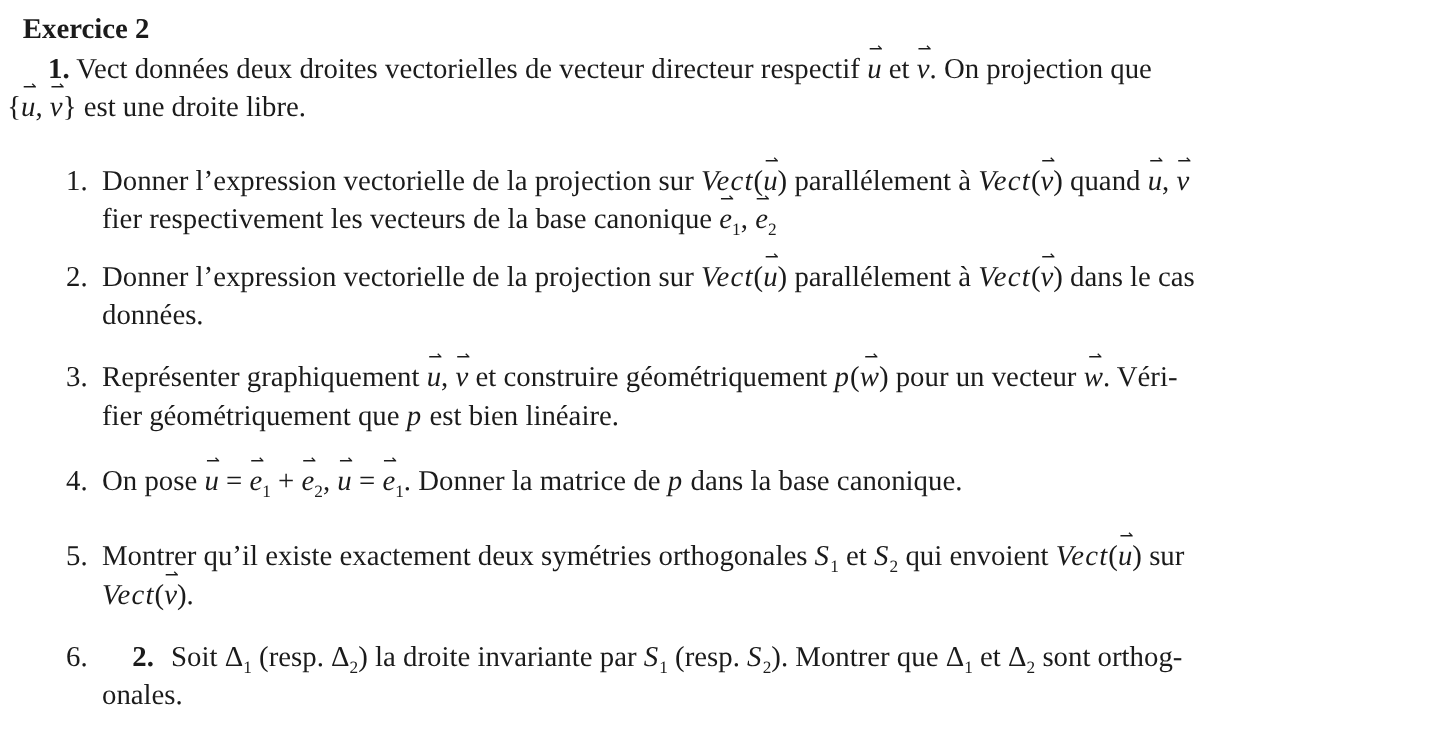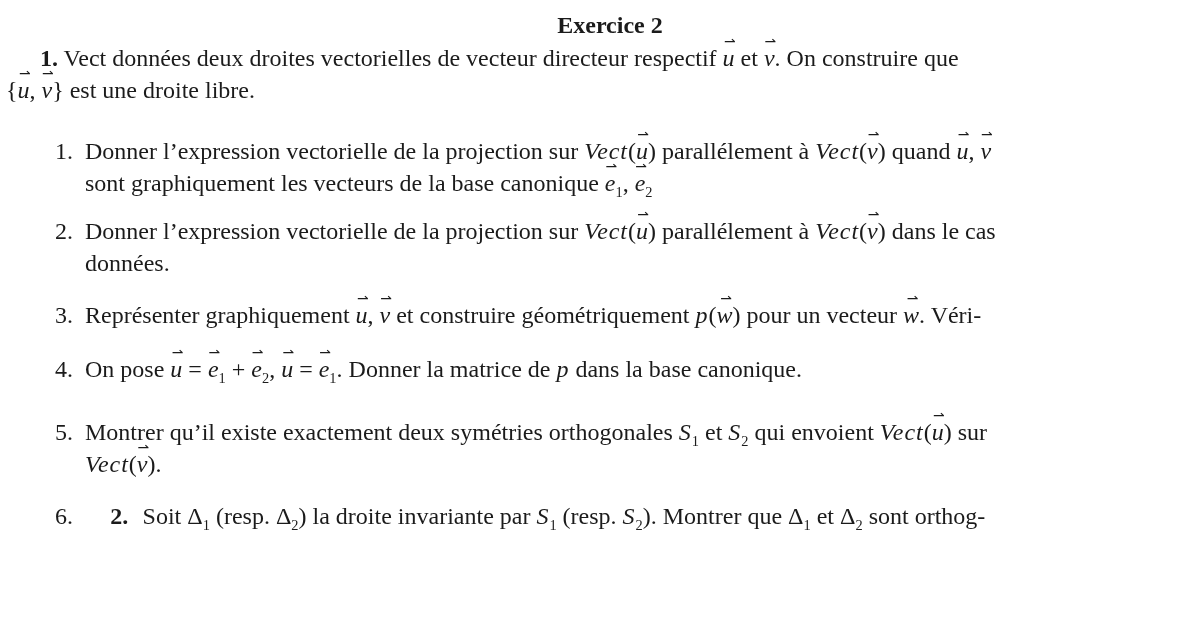--- a/index.html
+++ b/index.html
@@ -7,21 +7,21 @@
     width: 1201px;
     height: 619px;
     background: #ffffff;
     color: #1b1b1b;
     font-family: "Liberation Serif", serif;
     font-size: 24px;
     overflow: hidden;
   }
   .doc { position: relative; padding-top: 9px; }
   .line { line-height: 32px; white-space: nowrap; }
-  .heading { font-weight: bold; margin-left: 19px; line-height: 32px; text-align: center; }
+  .heading { font-weight: bold; margin-left: 19px; line-height: 32px; }
   .intro1 { margin-left: 40px; margin-top: 1px; }
   .intro2 { margin-left: 6px; }
   .item { display: flex; margin-left: 55px; }
   .item .num { width: 30px; flex: none; line-height: 32px; }
   .item .body { flex: 1; min-width: 0; }
   .m-i1 { margin-top: 29px; }
   .m-i2 { margin-top: 16px; }
   .m-i3 { margin-top: 20px; }
   .m-i4 { margin-top: 22px; }
   .m-i5 { margin-top: 31px; }
@@ -42,43 +42,44 @@
   sub { font-size: 0.6em; line-height: 0; }
   .sp { display: inline-block; }
 </style>
 </head>
 <body>
 
 <div class="doc">
 
   <div class="heading">Exercice 2</div>
 
-  <div class="line intro1"><span class="bold">1.</span><span> Vect données deux droites vectorielles de vecteur directeur respectif </span><span class="vec"><span class="arr">⇀</span>u</span><span> et </span><span class="vec"><span class="arr">⇀</span>v</span><span>.  On construire que</span></div>
+  <div class="line intro1"><span class="bold">1.</span><span> Vect données deux droites vectorielles de vecteur directeur respectif </span><span class="vec"><span class="arr">⇀</span>u</span><span> et </span><span class="vec"><span class="arr">⇀</span>v</span><span>.  On projection que</span></div>
   <div class="line intro2"><span>{</span><span class="vec"><span class="arr">⇀</span>u</span><span>, </span><span class="vec"><span class="arr">⇀</span>v</span><span>} est une droite libre.</span></div>
 
   <div class="item m-i1">
     <div class="num">1.</div>
     <div class="body">
       <div class="line"><span>Donner l’expression vectorielle de la projection sur </span><span class="mi">Vect</span><span>(</span><span class="vec"><span class="arr">⇀</span>u</span><span>) parallélement à </span><span class="mi">Vect</span><span>(</span><span class="vec"><span class="arr">⇀</span>v</span><span>) quand </span><span class="vec"><span class="arr">⇀</span>u</span><span>, </span><span class="vec"><span class="arr">⇀</span>v</span></div>
-      <div class="line"><span>sont graphiquement les vecteurs de la base canonique </span><span class="vec"><span class="arr">⇀</span>e</span><sub>1</sub><span>, </span><span class="vec"><span class="arr">⇀</span>e</span><sub>2</sub></div>
+      <div class="line"><span>fier respectivement les vecteurs de la base canonique </span><span class="vec"><span class="arr">⇀</span>e</span><sub>1</sub><span>, </span><span class="vec"><span class="arr">⇀</span>e</span><sub>2</sub></div>
     </div>
   </div>
 
   <div class="item m-i2">
     <div class="num">2.</div>
     <div class="body">
       <div class="line"><span>Donner l’expression vectorielle de la projection sur </span><span class="mi">Vect</span><span>(</span><span class="vec"><span class="arr">⇀</span>u</span><span>) parallélement à </span><span class="mi">Vect</span><span>(</span><span class="vec"><span class="arr">⇀</span>v</span><span>) dans le cas</span></div>
       <div class="line"><span>données.</span></div>
     </div>
   </div>
 
   <div class="item m-i3">
     <div class="num">3.</div>
     <div class="body">
       <div class="line"><span>Représenter graphiquement </span><span class="vec"><span class="arr">⇀</span>u</span><span>, </span><span class="vec"><span class="arr">⇀</span>v</span><span> et construire géométriquement </span><span class="mi">p</span><span>(</span><span class="vec"><span class="arr">⇀</span>w</span><span>) pour un vecteur </span><span class="vec"><span class="arr">⇀</span>w</span><span>.  Véri-</span></div>
+      <div class="line"><span>fier géométriquement que </span><span class="mi">p</span><span> est bien linéaire.</span></div>
     </div>
   </div>
 
   <div class="item m-i4">
     <div class="num">4.</div>
     <div class="body">
       <div class="line"><span>On pose </span><span class="vec"><span class="arr">⇀</span>u</span><span> = </span><span class="vec"><span class="arr">⇀</span>e</span><sub>1</sub><span> + </span><span class="vec"><span class="arr">⇀</span>e</span><sub>2</sub><span>, </span><span class="vec"><span class="arr">⇀</span>u</span><span> = </span><span class="vec"><span class="arr">⇀</span>e</span><sub>1</sub><span>. Donner la matrice de </span><span class="mi">p</span><span> dans la base canonique.</span></div>
     </div>
   </div>
 
@@ -87,16 +88,17 @@
     <div class="body">
       <div class="line"><span>Montrer qu’il existe exactement deux symétries orthogonales </span><span class="mi">S</span><sub>1</sub><span> et </span><span class="mi">S</span><sub>2</sub><span> qui envoient </span><span class="mi">Vect</span><span>(</span><span class="vec"><span class="arr">⇀</span>u</span><span>) sur</span></div>
       <div class="line"><span class="mi">Vect</span><span>(</span><span class="vec"><span class="arr">⇀</span>v</span><span>).</span></div>
     </div>
   </div>
 
   <div class="item m-i6">
     <div class="num">6.</div>
     <div class="body">
       <div class="line"><span class="sp" style="width: 1.05em;"></span><span class="bold">2.</span><span class="sp" style="width: 0.6em;"></span><span>Soit Δ</span><sub>1</sub><span> (resp. Δ</span><sub>2</sub><span>) la droite invariante par </span><span class="mi">S</span><sub>1</sub><span> (resp. </span><span class="mi">S</span><sub>2</sub><span>). Montrer que Δ</span><sub>1</sub><span> et Δ</span><sub>2</sub><span> sont orthog-</span></div>
+      <div class="line"><span>onales.</span></div>
     </div>
   </div>
 
 </div>
 
 </body></html>

